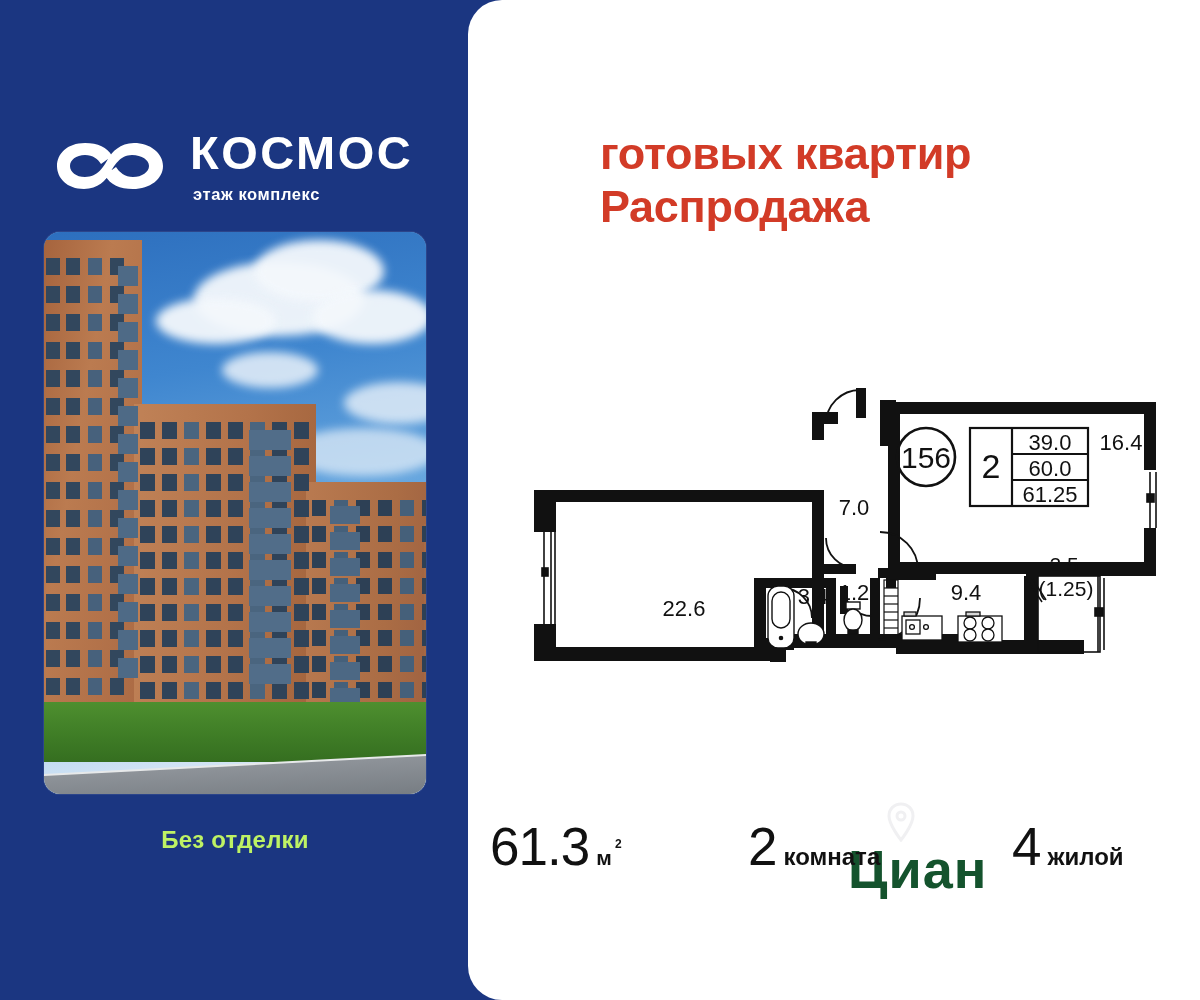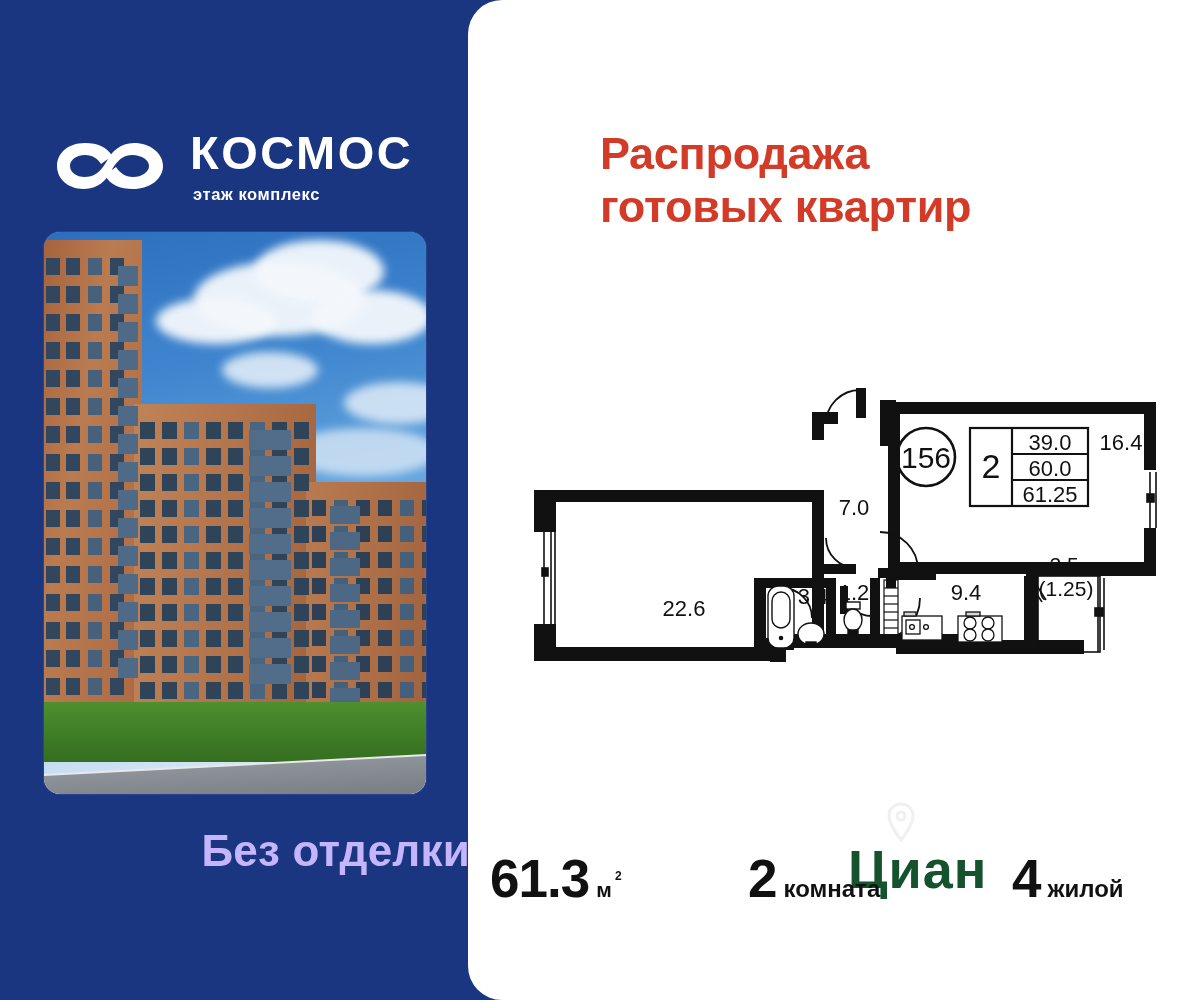--- a/index.html
+++ b/index.html
@@ -72,22 +72,22 @@
     position:absolute;left:0;right:0;top:524px;height:40px;
     background:linear-gradient(180deg,#8e9399 0%,#767c82 100%);
     transform:skewY(-3deg);transform-origin:right bottom;
   }
   .road-edge{
     position:absolute;left:0;right:0;top:522px;height:4px;background:#e7e9ea;
     transform:skewY(-3deg);transform-origin:right bottom;
   }
 
   .caption{
-    position:absolute;left:0;top:826px;width:470px;text-align:right;
-    color:#c4b5fd;font-size:44px;font-weight:700;letter-spacing:.2px;
+    position:absolute;left:0;top:826px;width:470px;text-align:center;
+    color:#bef264;font-size:24px;font-weight:700;letter-spacing:.2px;
   }
 
   
   .card{
     position:absolute;left:468px;top:0;width:732px;height:1000px;
     background:#ffffff;border-radius:34px 0 0 34px;
   }
   .headline{
     position:absolute;left:132px;top:128px;width:560px;
     color:#d23b27;font-size:45px;font-weight:700;line-height:1.17;
@@ -96,21 +96,21 @@
 
   
   .plan{position:absolute;left:58px;top:372px;width:650px;height:300px;}
   .plan svg{display:block;}
 
   
   .stats{
     position:absolute;left:22px;top:808px;width:700px;height:90px;
   }
   .stat{position:absolute;display:flex;align-items:baseline;color:#111;}
-  .stat .big{font-size:53px;font-weight:700;letter-spacing:-1px;line-height:1;margin-top:32px;}
+  .stat .big{font-size:53px;font-weight:400;letter-spacing:-1px;line-height:1;}
   .stat .unit{font-size:21px;font-weight:700;margin-left:7px;position:relative;}
   .stat .sup{font-size:12px;position:absolute;top:-9px;right:-10px;font-weight:700;}
   .stat.s1{left:0px;top:12px;}
   .stat.s2{left:258px;top:12px;}
   .stat.s3{left:522px;top:12px;}
   .stat.s2 .unit,.stat.s3 .unit{font-size:24px;}
 
   .watermark{
     position:absolute;left:380px;top:800px;width:240px;height:100px;
     color:#14532d;font-size:54px;font-weight:700;letter-spacing:1px;
@@ -408,22 +408,22 @@
       <div class="road-edge"></div>
       <div class="road"></div>
     </div>
 
     <div class="caption">Без отделки</div>
   </div>
 
   <div class="card">
 
     <div class="headline">
+      <div>готовых квартир</div>
       <div>Распродажа</div>
-      <div>готовых квартир</div>
     </div>
 
     <div class="plan">
       <svg width="650" height="300" viewBox="0 0 650 300">
         <g fill="#111" stroke="none">
 
           <rect x="8" y="118" width="290" height="12"></rect>
           <rect x="8" y="118" width="22" height="42"></rect>
           <rect x="8" y="252" width="22" height="34"></rect>
           <rect x="8" y="275" width="244" height="14"></rect>

